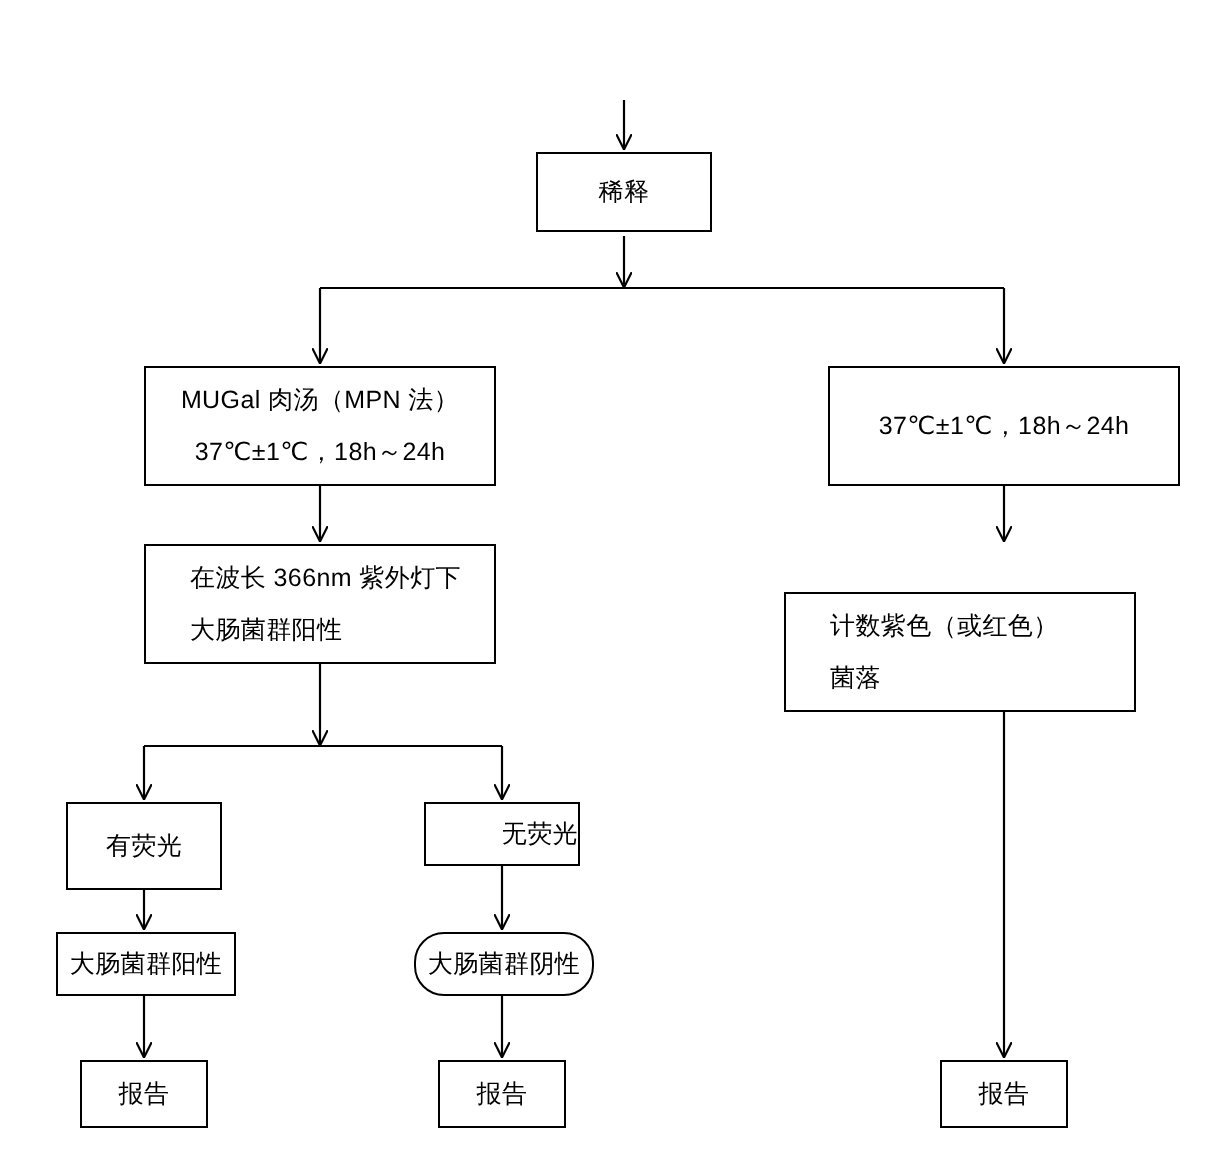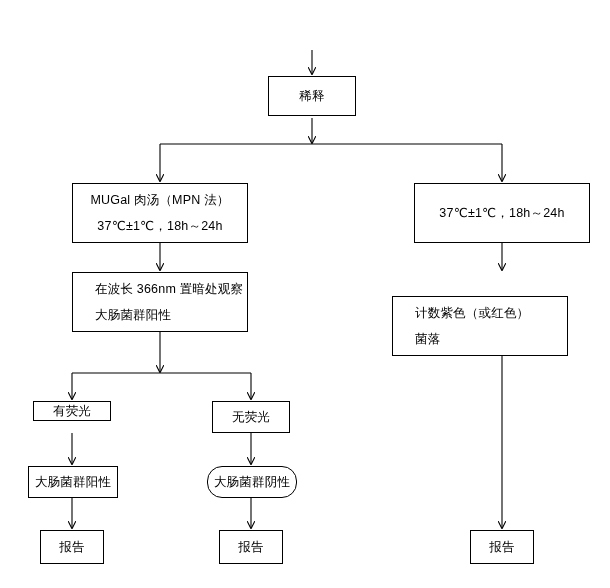--- a/index.html
+++ b/index.html
@@ -57,22 +57,22 @@
   .node.center.two-line .line {
     padding: 0 10px;
   }
   
   #n-sample     { left: 268px; top:   8px; width: 88px;  height: 42px; }
   #n-dilute     { left: 268px; top:  76px; width: 88px;  height: 40px; }
   #n-mugal      { left:  72px; top: 183px; width: 176px; height: 60px; }
   #n-alizgal    { left: 414px; top: 183px; width: 176px; height: 60px; }
   #n-uv         { left:  72px; top: 272px; width: 176px; height: 60px; }
   #n-count      { left: 392px; top: 272px; width: 176px; height: 60px; margin-top: 24px; }
-  #n-fluor-yes  { left:  33px; top: 401px; width: 78px;  height: 20px; align-items: center; }
-  #n-fluor-no   { left: 212px; top: 401px; width: 78px;  height: 32px; }
+  #n-fluor-yes  { left:  33px; top: 401px; width: 78px;  height: 44px; align-items: center; }
+  #n-fluor-no   { left: 212px; top: 401px; width: 78px;  height: 32px; align-items: flex-end; }
   #n-coli-pos   { left:  28px; top: 466px; width: 90px;  height: 32px; }
   #n-coli-neg   { left: 207px; top: 466px; width: 90px;  height: 32px; border-radius: 15px; }
   #n-report-1   { left:  40px; top: 530px; width: 64px;  height: 34px; }
   #n-report-2   { left: 219px; top: 530px; width: 64px;  height: 34px; }
   #n-report-3   { left: 470px; top: 530px; width: 64px;  height: 34px; }
 </style>
 </head>
 <body>
 
 <div id="canvas">
@@ -122,21 +122,21 @@
   <div class="node center two-line" id="n-mugal">
     <span class="line">MUGal 肉汤（MPN 法）</span>
     <span class="line">37℃±1℃，18h～24h</span>
   </div>
 
   <div class="node center two-line" id="n-alizgal">
     <span class="line">37℃±1℃，18h～24h</span>
   </div>
 
   <div class="node leftish two-line" id="n-uv">
-    <span class="line">在波长 366nm 置暗处观察</span>
+    <span class="line">在波长 366nm 紫外灯下</span>
     <span class="line">大肠菌群阳性</span>
   </div>
 
   <div class="node leftish two-line" id="n-count">
     <span class="line">计数紫色（或红色）</span>
     <span class="line">菌落</span>
   </div>
 
   <div class="node center" id="n-fluor-yes">
     <span class="line">有荧光</span>

